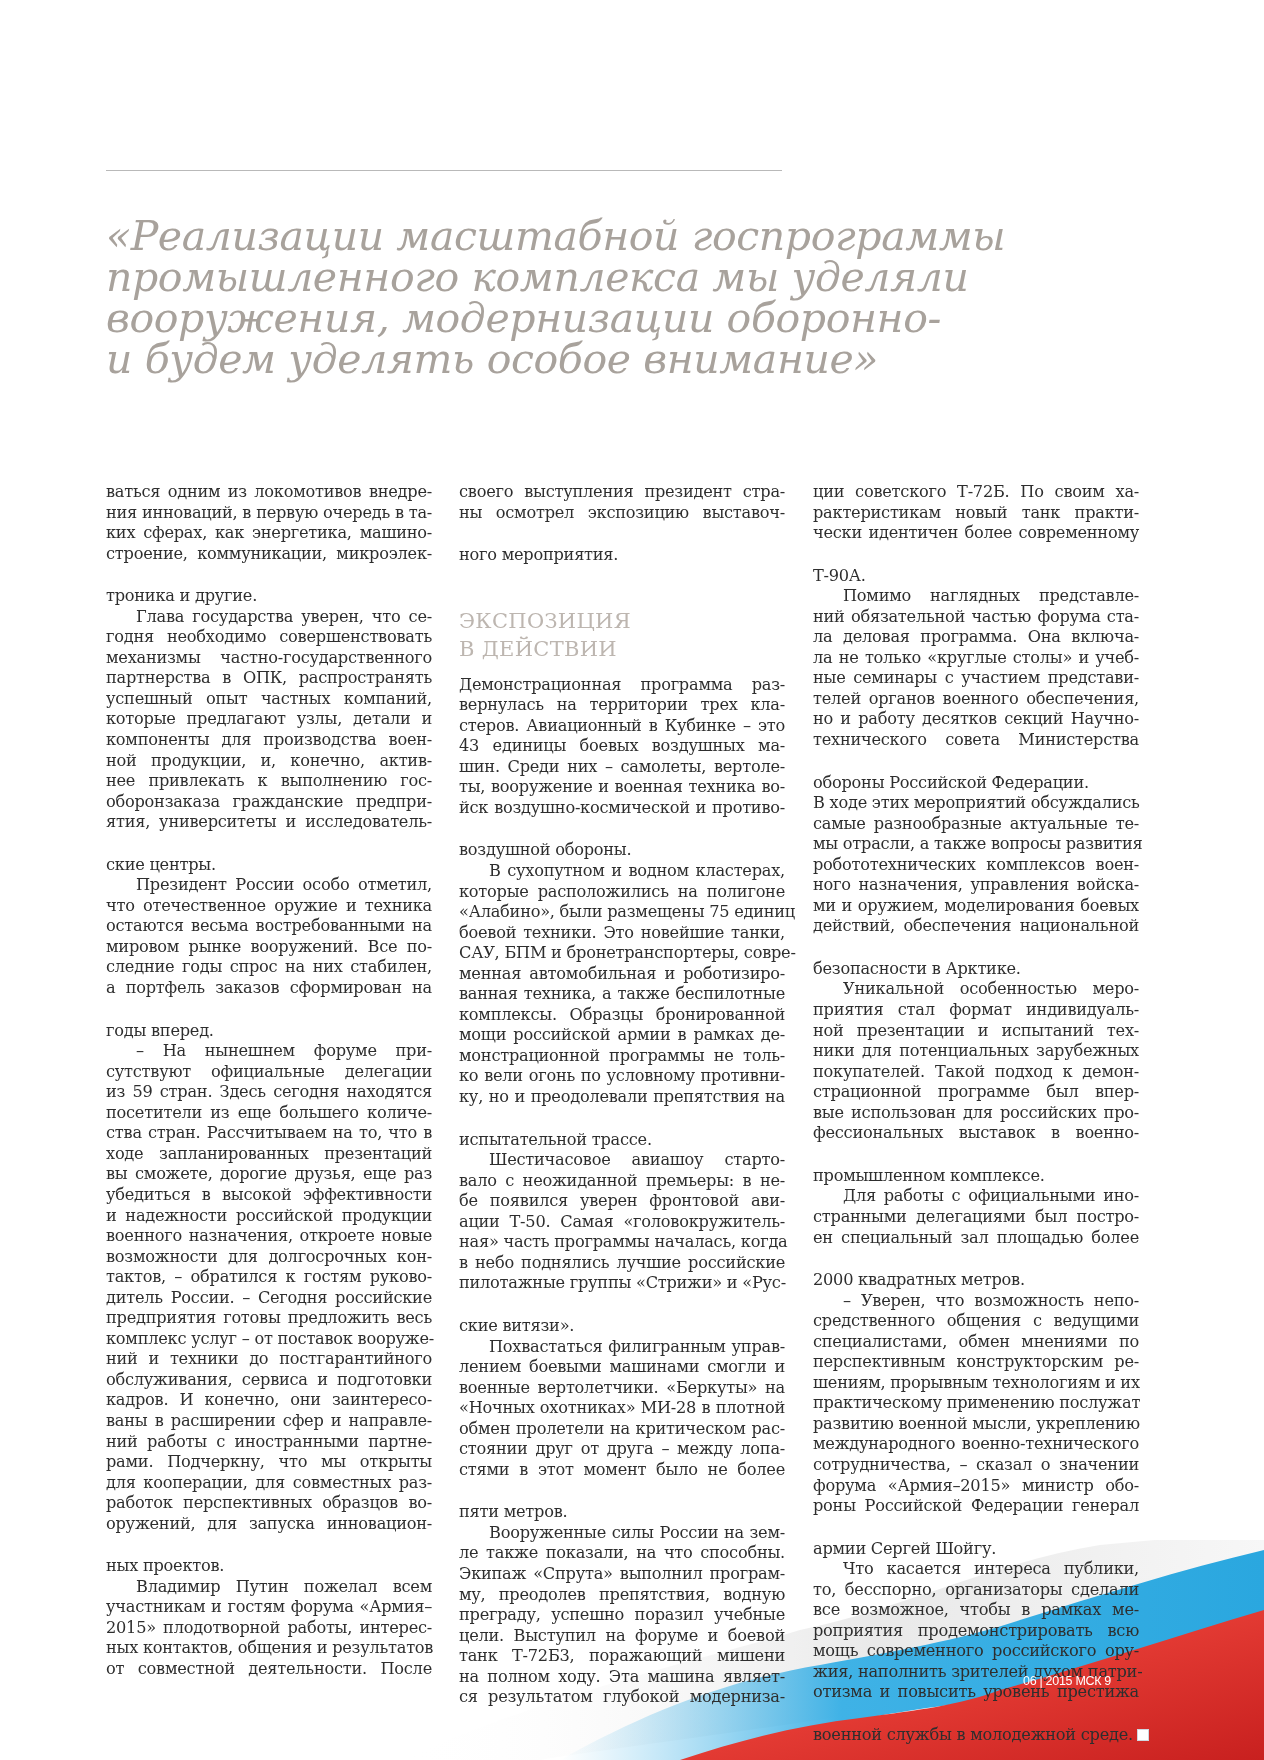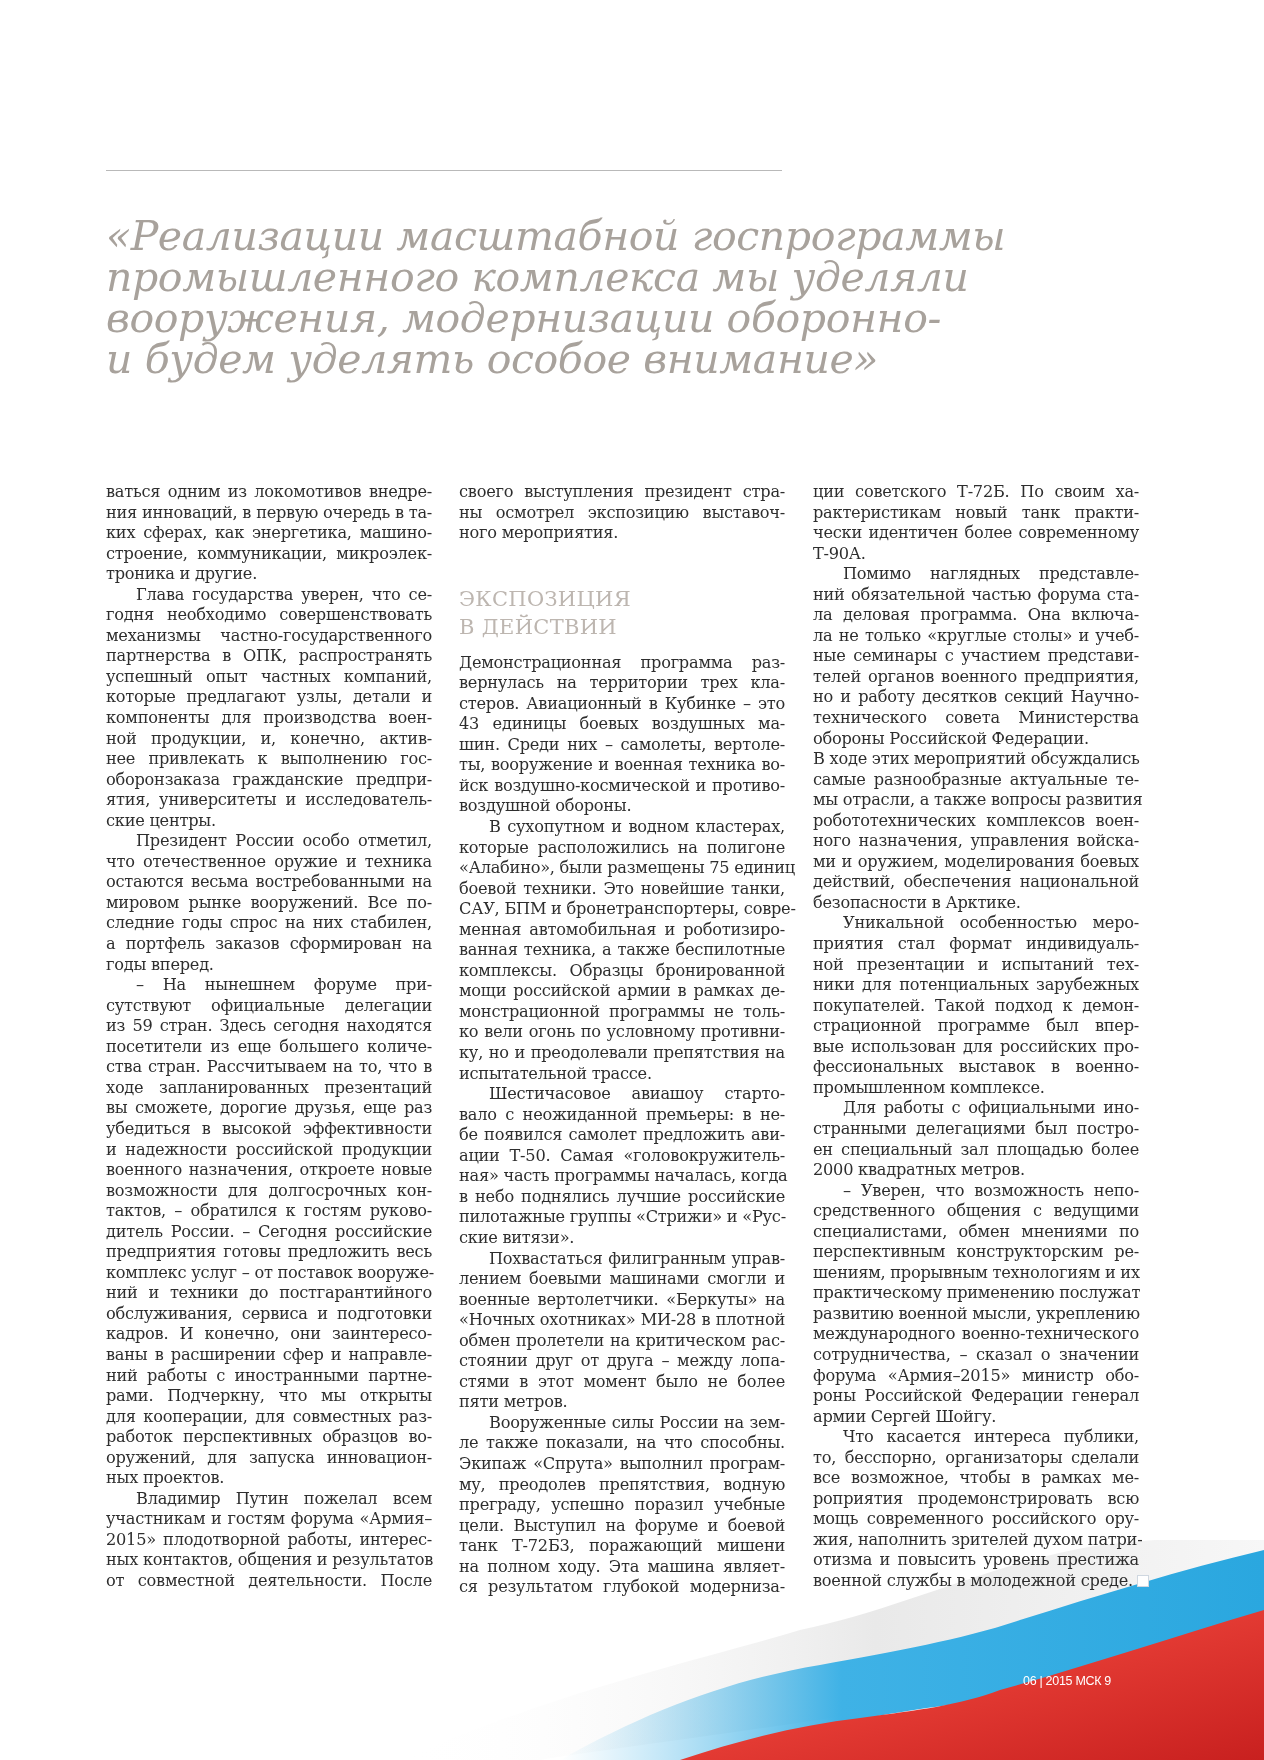--- a/index.html
+++ b/index.html
@@ -22,21 +22,21 @@
   .pullquote .qline { display: block; white-space: nowrap; }
   .col {
     position: absolute; top: 482px; width: 326px;
     font-size: 16.2px; line-height: 20.55px; color: #2e2e2e;
     letter-spacing: -0.25px;
   }
   .col1 { left: 106px; }
   .col2 { left: 459px; }
   .col3 { left: 813px; }
   .line { display: block; white-space: nowrap; text-align: justify; text-align-last: justify; height: 20.55px; overflow: visible; }
-  .line.last { text-align-last: left; }
+  .line.last { text-align-last: left; margin-top: 22px; }
   .line.indent { padding-left: 30px; }
   .subhead {
     font-size: 21px; line-height: 28px; color: #bdb6b0; letter-spacing: 0.3px;
     margin-top: 41px; margin-bottom: 12px;
   }
   .subhead span { display: block; white-space: nowrap; }
   .endmark {
     display: inline-block; width: 10px; height: 10px; background: #ffffff;
     border: 1px solid #cfd7e0; margin-left: 4px; vertical-align: -1px;
   }
@@ -167,21 +167,21 @@
       <span class="line">менная автомобильная и роботизиро-</span>
       <span class="line">ванная техника, а также беспилотные</span>
       <span class="line">комплексы. Образцы бронированной</span>
       <span class="line">мощи российской армии в рамках де-</span>
       <span class="line">монстрационной программы не толь-</span>
       <span class="line">ко вели огонь по условному противни-</span>
       <span class="line">ку, но и преодолевали препятствия на</span>
       <span class="line last">испытательной трассе.</span>
       <span class="line indent">Шестичасовое авиашоу старто-</span>
       <span class="line">вало с неожиданной премьеры: в не-</span>
-      <span class="line">бе появился самолет предложить ави-</span>
+      <span class="line">бе появился уверен фронтовой ави-</span>
       <span class="line">ации Т-50. Самая «головокружитель-</span>
       <span class="line">ная» часть программы началась, когда</span>
       <span class="line">в небо поднялись лучшие российские</span>
       <span class="line">пилотажные группы «Стрижи» и «Рус-</span>
       <span class="line last">ские витязи».</span>
       <span class="line indent">Похвастаться филигранным управ-</span>
       <span class="line">лением боевыми машинами смогли и</span>
       <span class="line">военные вертолетчики. «Беркуты» на</span>
       <span class="line">«Ночных охотниках» МИ-28 в плотной</span>
       <span class="line">обмен пролетели на критическом рас-</span>
@@ -203,21 +203,21 @@
 <div class="col col3" id="col3">
     <span class="line">ции советского Т-72Б. По своим ха-</span>
     <span class="line">рактеристикам новый танк практи-</span>
     <span class="line">чески идентичен более современному</span>
     <span class="line last">Т-90А.</span>
     <span class="line indent">Помимо наглядных представле-</span>
     <span class="line">ний обязательной частью форума ста-</span>
     <span class="line">ла деловая программа. Она включа-</span>
     <span class="line">ла не только «круглые столы» и учеб-</span>
     <span class="line">ные семинары с участием представи-</span>
-    <span class="line">телей органов военного предприятия,</span>
+    <span class="line">телей органов военного обеспечения,</span>
     <span class="line">но и работу десятков секций Научно-</span>
     <span class="line">технического совета Министерства</span>
     <span class="line last">обороны Российской Федерации.</span>
     <span class="line">В ходе этих мероприятий обсуждались</span>
     <span class="line">самые разнообразные актуальные те-</span>
     <span class="line">мы отрасли, а также вопросы развития</span>
     <span class="line">робототехнических комплексов воен-</span>
     <span class="line">ного назначения, управления войска-</span>
     <span class="line">ми и оружием, моделирования боевых</span>
     <span class="line">действий, обеспечения национальной</span>

